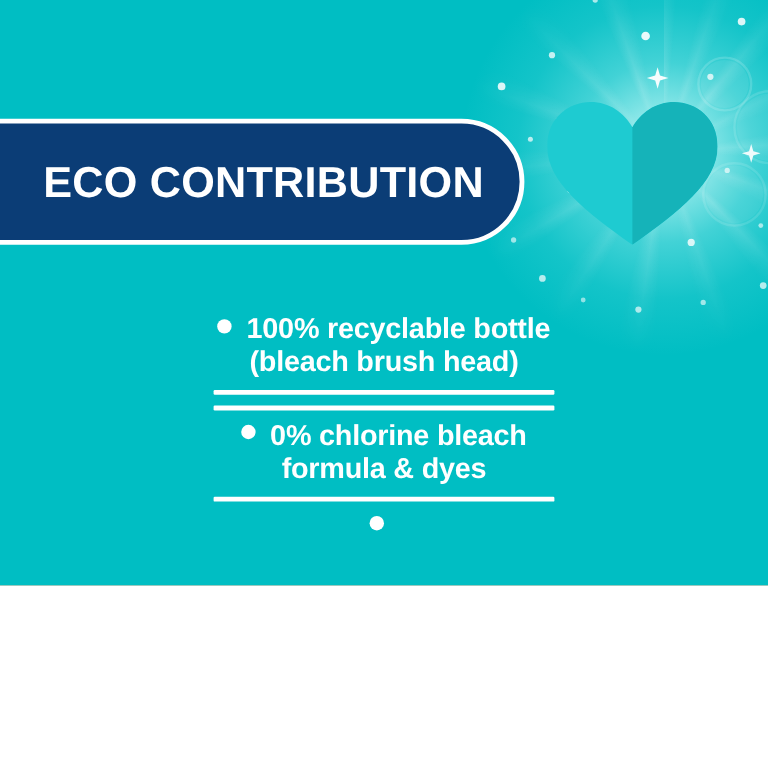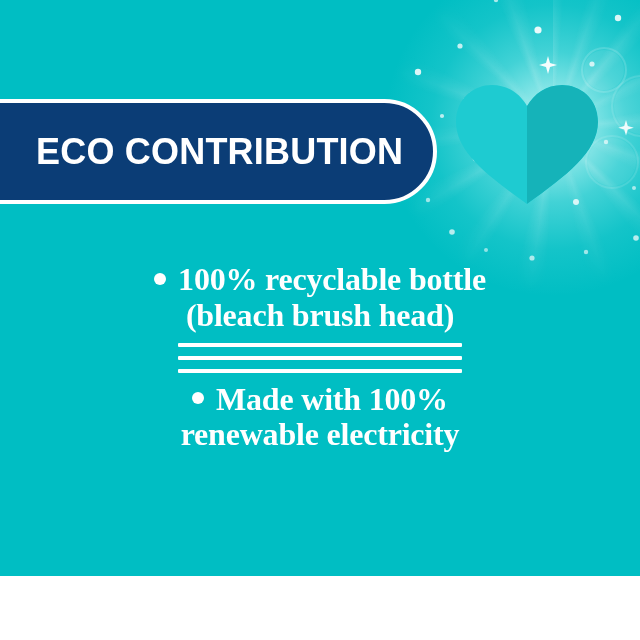--- a/index.html
+++ b/index.html
@@ -7,21 +7,21 @@
     padding: 0;
     background: #ffffff;
   }
   body {
     font-family: "Liberation Sans", sans-serif;
   }
 
   #promo-card {
     position: relative;
     width: 640px;
-    height: 576px;
+    height: 488px;
     overflow: hidden;
     background: #14532d;
   }
 
   
   .bg-base {
     position: absolute;
     inset: 0;
     background: #00bec3;
   }
@@ -131,26 +131,25 @@
   
   .claims {
     position: absolute;
     left: 0;
     top: 262px;
     width: 640px;
     text-align: center;
   }
   .claim {
     color: #ffffff;
-    font-size: 32px;
+    font-size: 24px;
     font-weight: bold;
     line-height: 1.12;
     letter-spacing: -0.2px;
     padding: 0 40px;
-    font-family: Liberation Serif, serif;
   }
   .claim .bullet-dot {
     display: inline-block;
     width: 12px;
     height: 12px;
     border-radius: 50%;
     background: #ffffff;
     vertical-align: middle;
     margin-right: 12px;
     position: relative;
@@ -252,22 +251,25 @@
     <div class="claim">
       <span class="bullet-dot"></span><span>100% recyclable bottle</span>
       <span class="claim-line2">(bleach brush head)</span>
     </div>
 
     <div class="claim-divider"></div>
 
 
     <div class="claim-divider"></div>
 
+    <div class="claim">
+      <span class="bullet-dot"></span><span>0% chlorine bleach</span>
+      <span class="claim-line2">formula &amp; dyes</span>
+    </div>
 
     <div class="claim-divider"></div>
 
     <div class="claim">
-      <span class="bullet-dot"></span><span>Made with 100%</span>
-      <span class="claim-line2">renewable electricity</span>
+      <span class="bullet-dot"></span>
     </div>
 
   </div>
 </div>
 
 </body></html>

